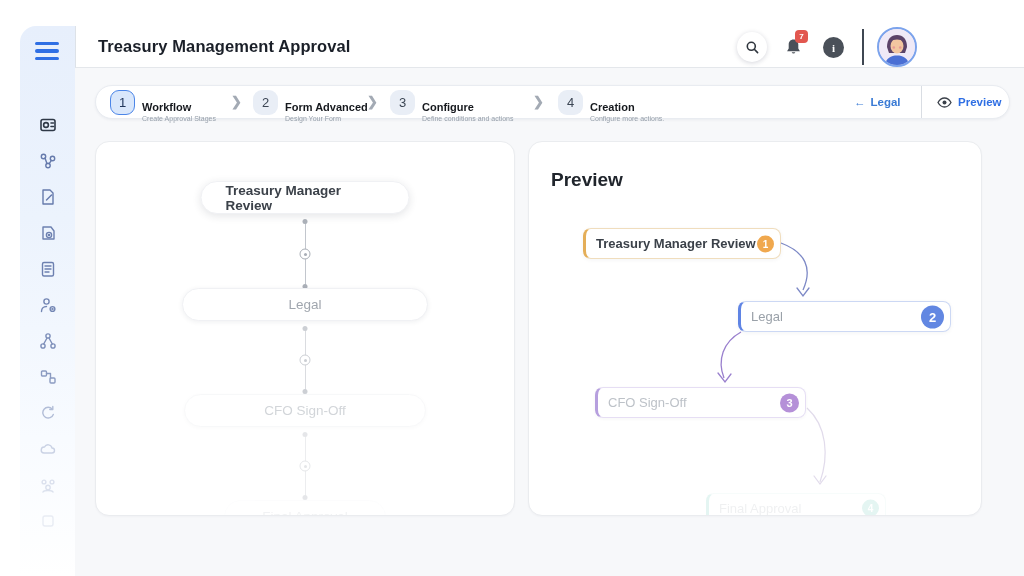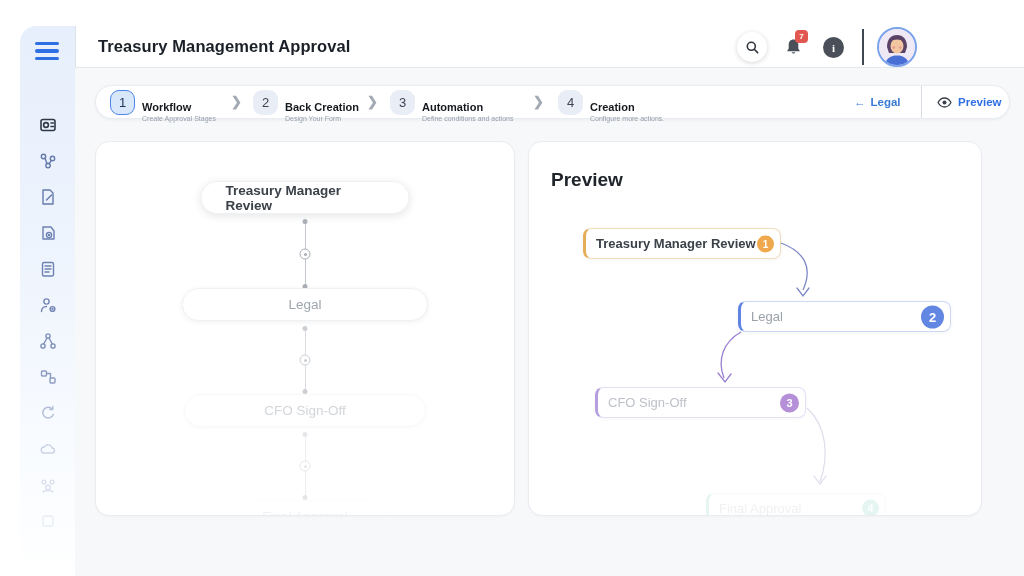--- a/index.html
+++ b/index.html
@@ -241,29 +241,29 @@
         <span class="step-num">1</span>
         <span class="step-txt">
           <span class="step-title">Workflow</span>
           <span class="step-sub">Create Approval Stages</span>
         </span>
       </div>
       <span class="chev" style="left:135px">❯</span>
       <div class="step" style="left:157px">
         <span class="step-num">2</span>
         <span class="step-txt">
-          <span class="step-title">Back Creation</span>
+          <span class="step-title">Form Advanced</span>
           <span class="step-sub">Design Your Form</span>
         </span>
       </div>
       <span class="chev" style="left:271px">❯</span>
       <div class="step" style="left:294px">
         <span class="step-num">3</span>
         <span class="step-txt">
-          <span class="step-title">Automation</span>
+          <span class="step-title">Configure</span>
           <span class="step-sub">Define conditions and actions</span>
         </span>
       </div>
       <span class="chev" style="left:437px">❯</span>
       <div class="step" style="left:462px">
         <span class="step-num">4</span>
         <span class="step-txt">
           <span class="step-title">Creation</span>
           <span class="step-sub">Configure more actions.</span>
         </span>

